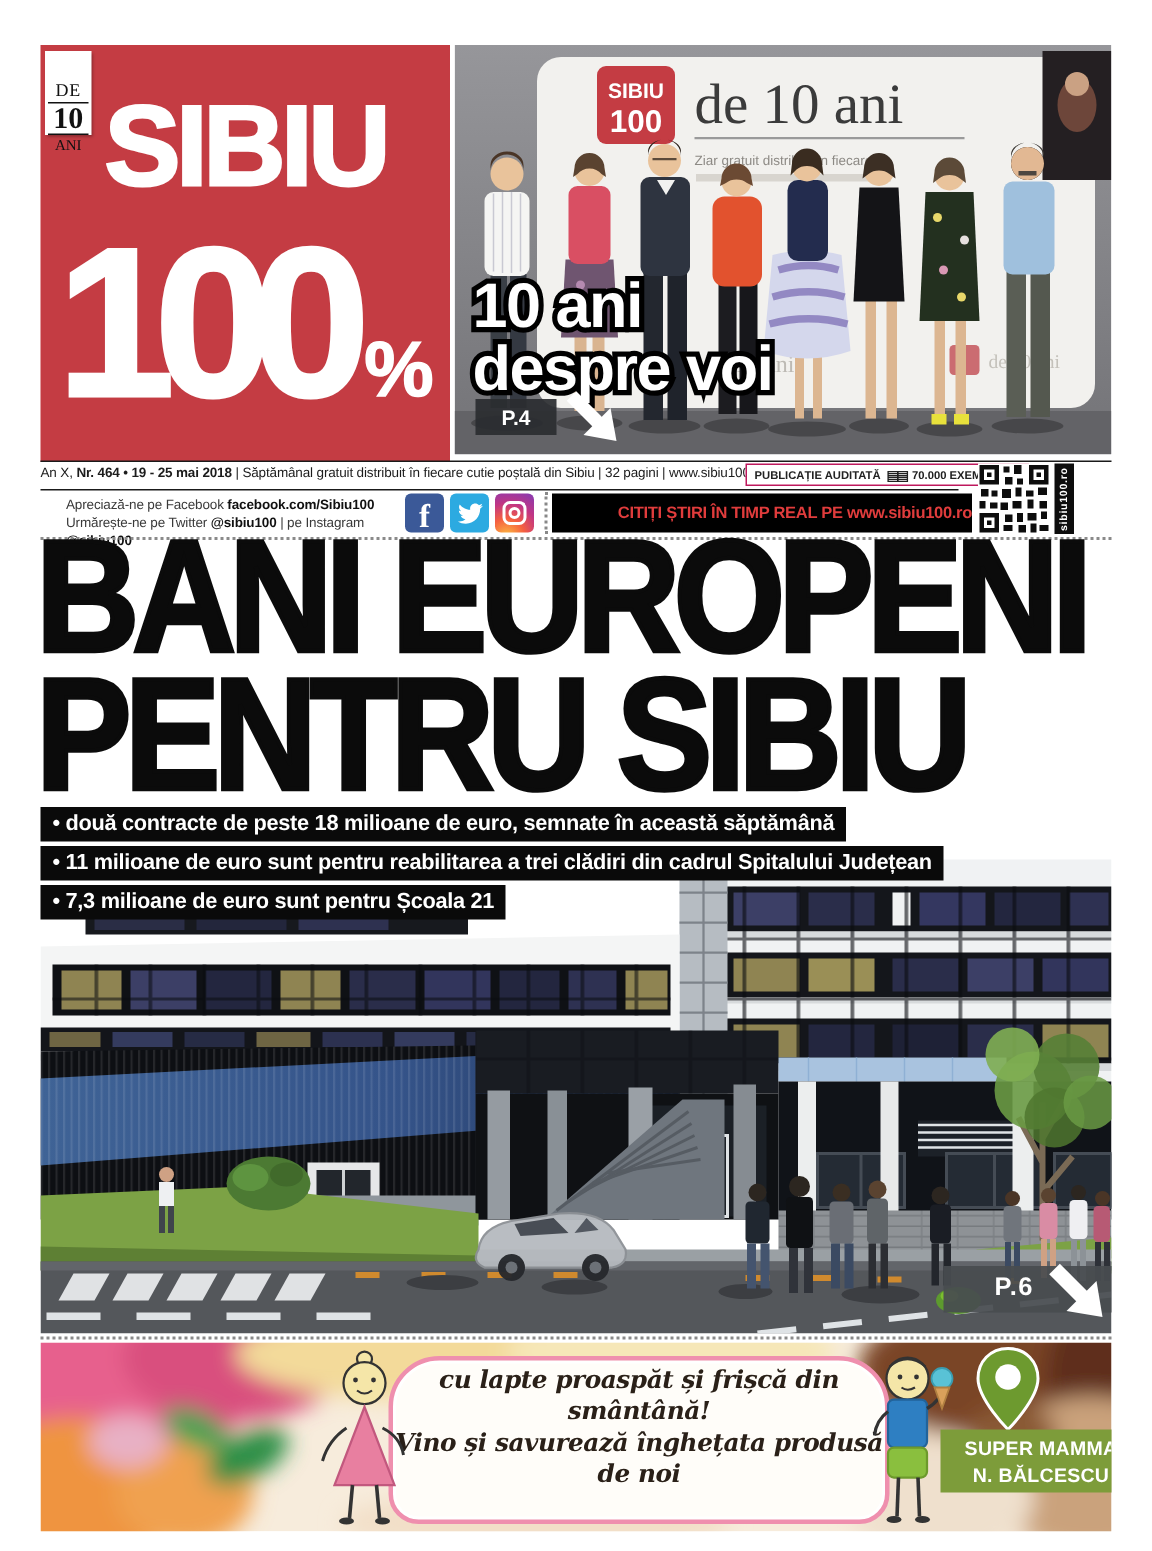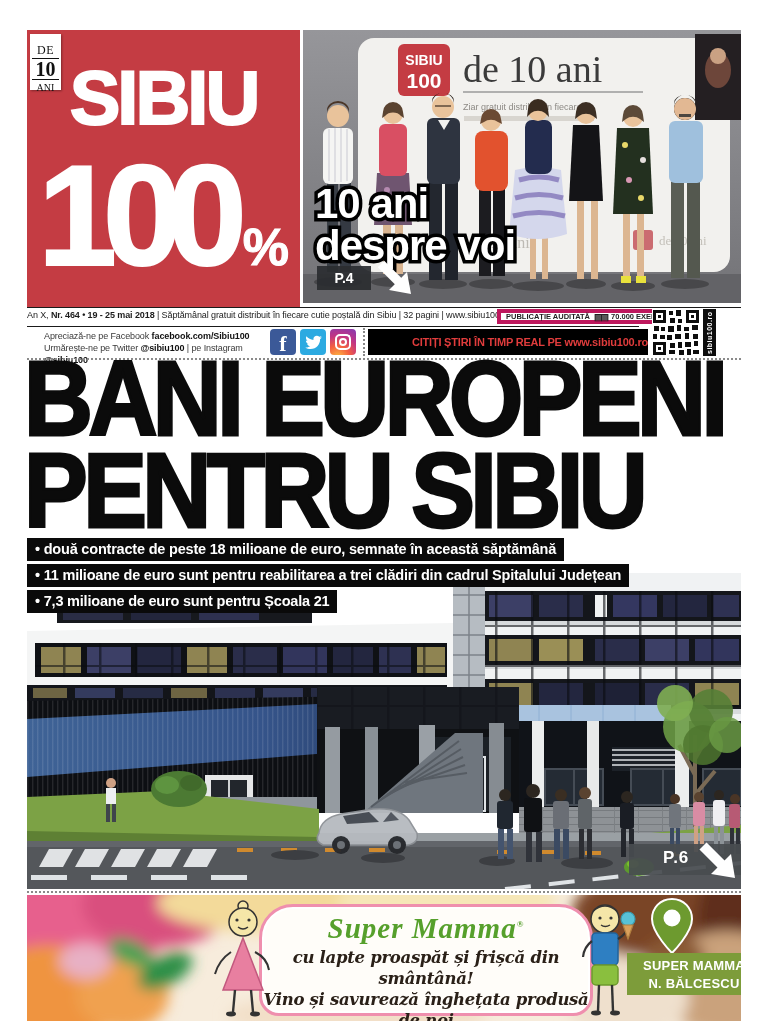--- a/index.html
+++ b/index.html
@@ -3,37 +3,37 @@
 <meta charset="utf-8">
 <style>
   * { margin:0; padding:0; box-sizing:border-box; }
   html,body { background:#fff; }
   body { font-family:"Liberation Sans", sans-serif; }
   .page { position:relative; width:768px; height:1034px; background:#fff; overflow:hidden; margin:0 auto; }
 
   
   .logo-box { position:absolute; left:27px; top:30px; width:273px; height:278px; background:#c43c43; }
   .logo-badge { position:absolute; left:3px; top:4px; width:31px; height:56px; background:#fff; color:#111;
-    font-family:"Liberation Serif", serif; text-align:center; padding-top:10px; box-shadow:1px 1px 2px rgba(0,0,0,.35); }
+    font-family:"Liberation Serif", serif; text-align:center; padding-top:20px; box-shadow:1px 1px 2px rgba(0,0,0,.35); }
   .logo-badge .b1 { font-size:12px; line-height:13px; letter-spacing:.5px; }
   .logo-badge .b2 { font-size:20px; line-height:20px; font-weight:bold; border-top:1px solid #111; border-bottom:1px solid #111; margin:1px 2px; }
   .logo-badge .b3 { font-size:10px; line-height:13px; }
   .logo-word { position:absolute; left:0; right:0; top:24px; text-align:center; color:#fff;
     font-size:76px; font-weight:bold; letter-spacing:-3px; -webkit-text-stroke:2px #fff; }
   .logo-number-row { position:absolute; left:10px; top:108px; width:253px; text-align:center; color:#fff; white-space:nowrap; }
   .logo-number { font-size:142px; font-weight:bold; letter-spacing:-14px; -webkit-text-stroke:2px #fff; line-height:1.1; }
   .logo-percent { font-size:52px; font-weight:bold; margin-left:10px; -webkit-text-stroke:1px #fff; }
 
   .masthead-photo { position:absolute; left:303px; top:30px; width:438px; height:273px; overflow:hidden; }
   .masthead-photo svg.photo { position:absolute; left:0; top:0; }
 
   
   .rule1 { position:absolute; left:27px; top:307px; width:714px; border-top:1.5px solid #1a1a1a; }
   .info-row { position:absolute; left:27px; top:310px; width:470px; font-size:9px; letter-spacing:-.1px; color:#1c1c1c; white-space:nowrap; }
-  .audit-box { position:absolute; left:497px; top:309px; height:15px; border:4px solid #be185d; display:flex; align-items:center; gap:4px; padding:0 5px; font-size:7.5px; font-weight:bold; color:#222; background:#fff; }
+  .audit-box { position:absolute; left:497px; top:309px; height:15px; border:1px solid #be185d; display:flex; align-items:center; gap:4px; padding:0 5px; font-size:7.5px; font-weight:bold; color:#222; background:#fff; }
   .audit-glyph { font-size:9px; letter-spacing:-2px; }
   .rule2 { position:absolute; left:27px; top:326px; width:612px; border-top:1.5px solid #1a1a1a; }
 
   .social-row { position:absolute; left:27px; top:328px; width:714px; height:28px; }
   .social-text { position:absolute; left:17px; top:2px; width:238px; text-align:left; font-size:9px; line-height:12px; color:#3a3a3a; letter-spacing:-.1px; }
   .social-text b { color:#111; }
   .social-icons { position:absolute; left:243px; top:1px; display:flex; gap:4px; }
   .sicon { width:26px; height:26px; border-radius:4px; position:relative; }
   .sicon-fb { background:#3b5998; color:#fff; font-weight:bold; font-size:22px; text-align:center; line-height:30px; font-family:"Liberation Serif",serif; overflow:hidden; }
   .sicon-tw { background:#2caae1; }
@@ -618,21 +618,20 @@
         <rect x="555" y="0" width="159" height="126" fill="#e3cdb4"></rect>
         <ellipse cx="640" cy="18" rx="95" ry="46" fill="#7a4426"></ellipse>
         <ellipse cx="712" cy="26" rx="42" ry="62" fill="#5e2f1a"></ellipse>
         <ellipse cx="700" cy="88" rx="70" ry="52" fill="#caa27c"></ellipse>
         <ellipse cx="600" cy="104" rx="62" ry="40" fill="#efe0cd"></ellipse>
         <ellipse cx="648" cy="62" rx="30" ry="20" fill="#8a5a34"></ellipse>
       </g>
     </svg>
 
     <div class="ad-panel">
-      <div class="ad-brand"><span>Super Mamma</span><sup>®</sup></div>
       <div class="ad-tagline">
         <div>cu lapte proaspăt și frișcă din smântână!</div>
         <div>Vino și savurează înghețata produsă de noi</div>
       </div>
     </div>
 
     <svg class="ad-fig" style="left:176px; top:3px;" width="72" height="120" viewBox="0 0 72 120">
       <circle cx="40" cy="8" r="5" fill="#f5e6a8" stroke="#333" stroke-width="1.5"></circle>
       <circle cx="40" cy="24" r="14" fill="#f5e6a8" stroke="#333" stroke-width="1.5"></circle>
       <circle cx="34" cy="22" r="1.6" fill="#333"></circle>

